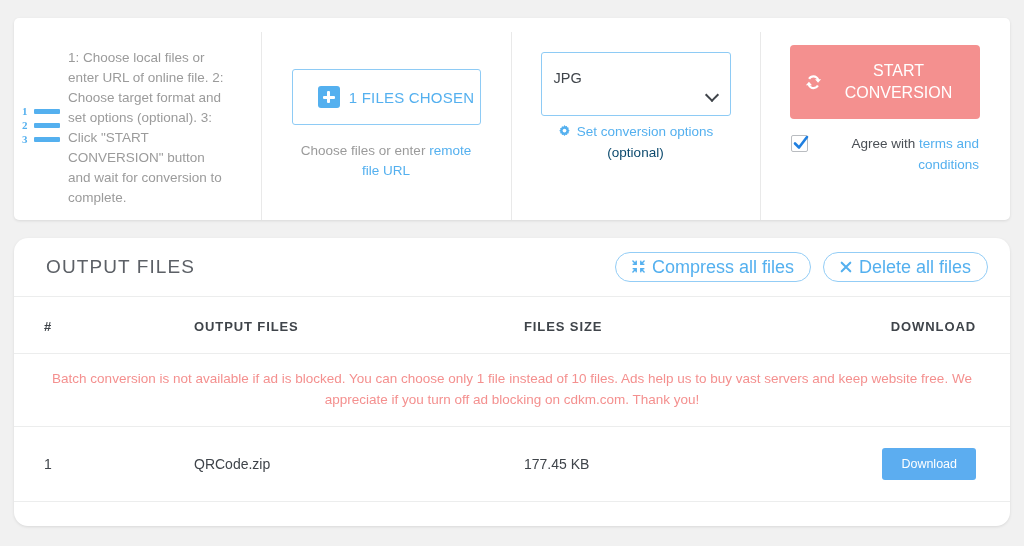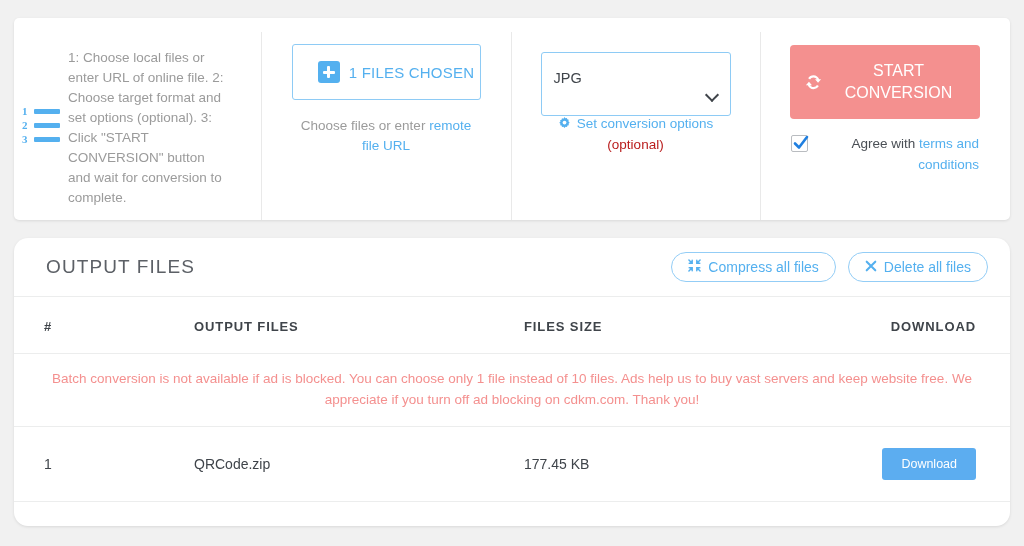--- a/index.html
+++ b/index.html
@@ -69,21 +69,21 @@
   .ol-bar { height: 5px; width: 26px; background: #54b0ef; border-radius: 1px; }
   .instructions {
     color: #9b9b9b;
     font-size: 13.5px;
     line-height: 20px;
     max-width: 160px;
   }
 
   
   .choose-btn {
-    margin-top: 8px;
+    margin-top: 33px;
     width: 189px;
     height: 56px;
     border: 1px solid #8ecbf5;
     border-radius: 3px;
     background: #fff;
     display: flex;
     align-items: center;
     justify-content: center;
     gap: 9px;
     cursor: pointer;
@@ -141,30 +141,30 @@
   .chevron {
     position: absolute;
     right: 13px;
     top: 37px;
     width: 10px; height: 10px;
     border-right: 2px solid #3f444a;
     border-bottom: 2px solid #3f444a;
     transform: rotate(45deg);
   }
   .options-link {
-    margin-top: 0;
+    margin-top: 8px;
     font-size: 13.5px;
     display: flex;
     align-items: center;
     gap: 6px;
     color: #54b0ef;
     cursor: pointer;
   }
   .gear-icon { width: 13px; height: 13px; display: inline-block; }
-  .optional-note { margin-top: 6px; color: #b91c1c; font-size: 13.5px; }
+  .optional-note { margin-top: 6px; color: #0c4a6e; font-size: 13.5px; }
 
   
   .start-btn {
     margin-top: 9px;
     width: 190px;
     height: 74px;
     background: #f4908f;
     border: none;
     border-radius: 4px;
     color: #fff;
@@ -225,21 +225,21 @@
     letter-spacing: 1.1px;
     font-weight: normal;
   }
   .head-actions { display: flex; gap: 12px; }
   .pill {
     height: 30px;
     border: 1px solid #93cdf6;
     border-radius: 16px;
     background: #fff;
     color: #54b0ef;
-    font-size: 14px;
+    font-size: 18px;
     display: flex;
     align-items: center;
     gap: 7px;
     padding: 0 16px;
     cursor: pointer;
   }
   .pill svg { flex: 0 0 auto; }
 
   table { width: 100%; border-collapse: collapse; }
   th {

